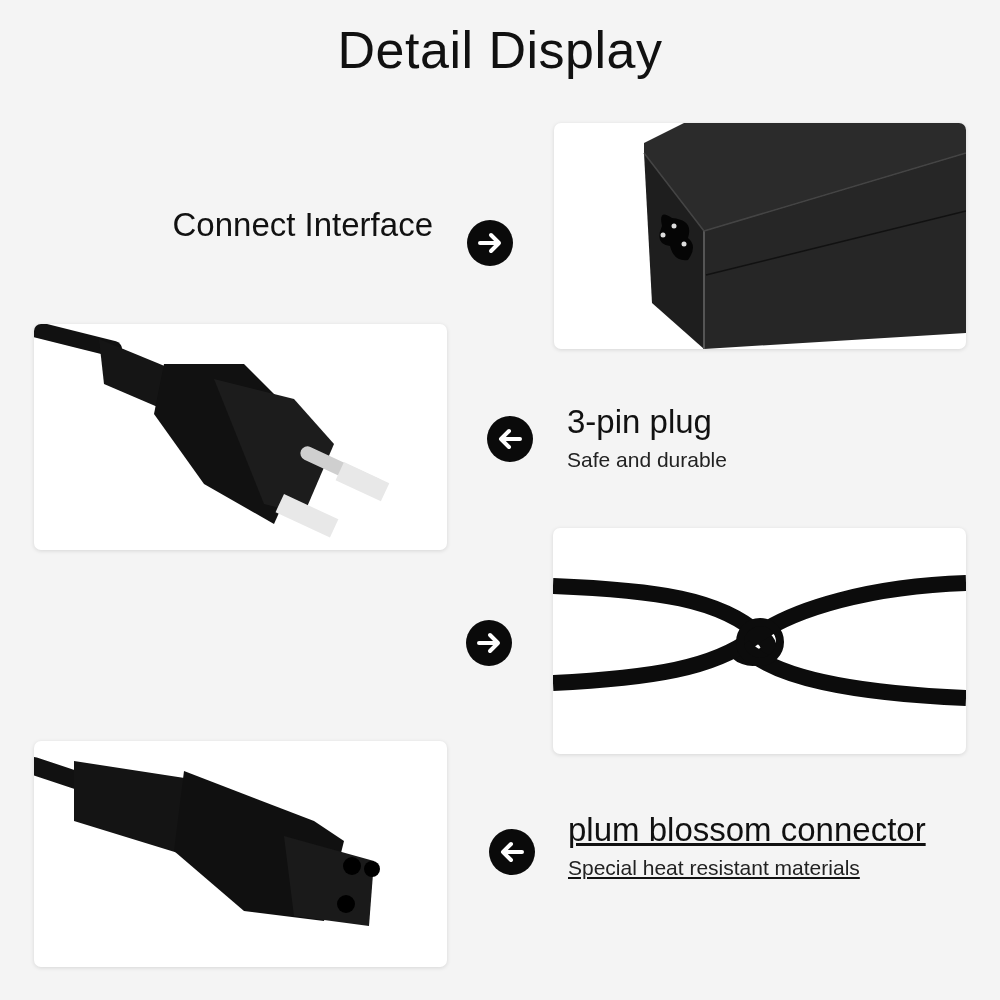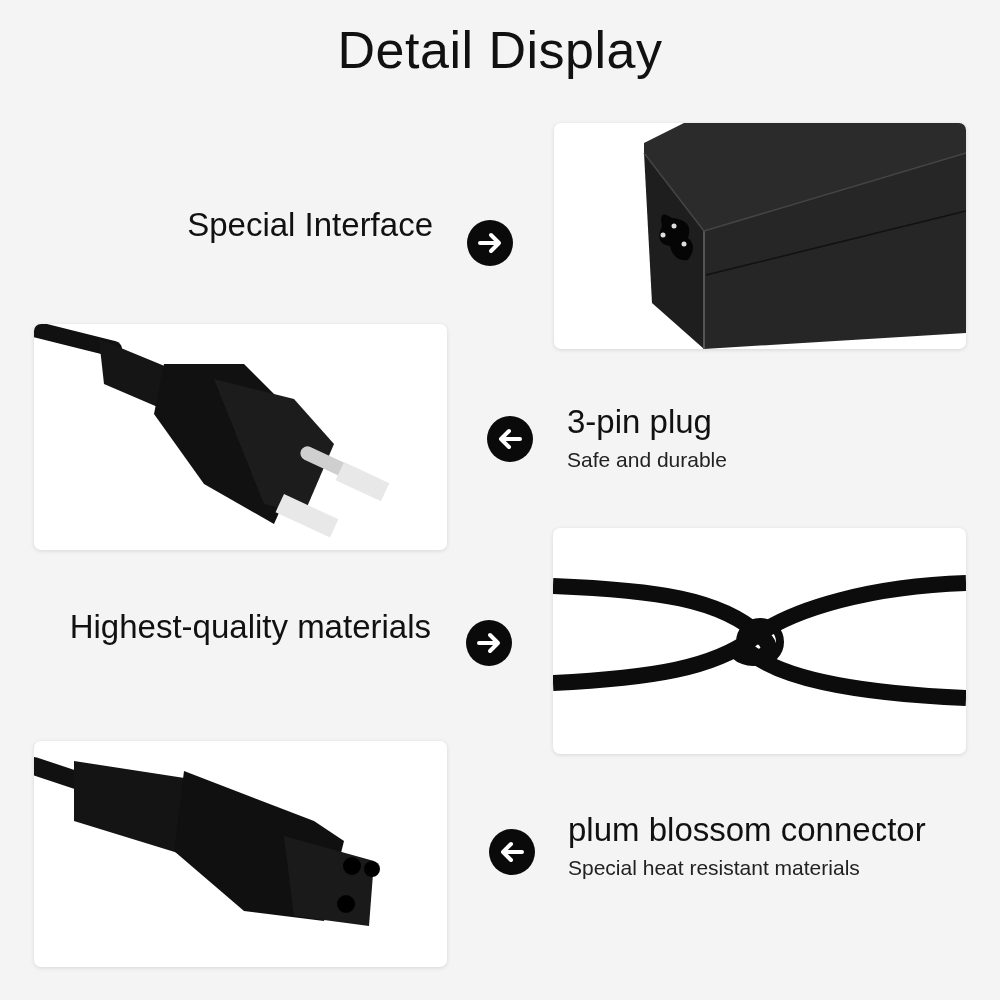--- a/index.html
+++ b/index.html
@@ -13,21 +13,21 @@
   .label .s{font-size:21px;line-height:28px;color:#222;white-space:nowrap;margin-top:4px;}
   .arrow{position:absolute;width:46px;height:46px;border-radius:50%;background:#0a0a0a;}
   .arrow svg{position:absolute;left:0;top:0;width:46px;height:46px;}
 </style>
 </head>
 <body>
 
 <div class="title">Detail Display</div>
 
 <div class="label right" style="right:567px;top:205px;">
-  <div class="h">Special Interface</div>
+  <div class="h">Connect Interface</div>
 </div>
 <div class="arrow" style="left:467px;top:220px;">
   <svg viewBox="0 0 46 46">
       <path d="M13 23 H32 M24 15 L32 23 L24 31" stroke="#fff" stroke-width="4" fill="none" stroke-linecap="round" stroke-linejoin="round"></path>
     </svg>
 </div>
 <div class="panel" style="left:554px;top:123px;width:412px;height:226px;">
   <svg viewBox="0 0 412 226">
     <polygon points="90,20 130,0 412,0 412,30 150,108 90,30" fill="#2b2b2b"></polygon>
     <polygon points="150,108 412,30 412,210 150,226" fill="#262626"></polygon>
@@ -58,21 +58,20 @@
   <svg viewBox="0 0 46 46">
       <path d="M33 23 H14 M22 15 L14 23 L22 31" stroke="#fff" stroke-width="4" fill="none" stroke-linecap="round" stroke-linejoin="round"></path>
     </svg>
 </div>
 <div class="label" style="left:567px;top:402px;">
   <div class="h">3-pin plug</div>
   <div class="s">Safe and durable</div>
 </div>
 
 <div class="label right" style="right:569px;top:607px;">
-  <div class="h">Highest-quality materials</div>
 </div>
 <div class="arrow" style="left:466px;top:620px;">
   <svg viewBox="0 0 46 46">
       <path d="M13 23 H32 M24 15 L32 23 L24 31" stroke="#fff" stroke-width="4" fill="none" stroke-linecap="round" stroke-linejoin="round"></path>
     </svg>
 </div>
 <div class="panel" style="left:553px;top:528px;width:413px;height:226px;">
   <svg viewBox="0 0 413 226">
     <path d="M0 58 C100 62 170 70 210 110 C230 128 190 140 180 118" stroke="#0c0c0c" stroke-width="16" fill="none"></path>
     <path d="M0 155 C100 150 160 140 200 110 C240 80 320 58 413 55" stroke="#0c0c0c" stroke-width="16" fill="none"></path>
@@ -90,16 +89,16 @@
     <circle cx="318" cy="125" r="9" fill="#000"></circle>
       <circle cx="338" cy="128" r="8" fill="#000"></circle>
       <circle cx="312" cy="163" r="9" fill="#000"></circle>
   </svg>
 </div>
 <div class="arrow" style="left:489px;top:829px;">
   <svg viewBox="0 0 46 46">
       <path d="M33 23 H14 M22 15 L14 23 L22 31" stroke="#fff" stroke-width="4" fill="none" stroke-linecap="round" stroke-linejoin="round"></path>
     </svg>
 </div>
-<div class="label" style="left:568px;top:810px;">
+<div class="label" style="left:568px;top:810px;text-decoration:underline;">
   <div class="h">plum blossom connector</div>
   <div class="s">Special heat resistant materials</div>
 </div>
 
 </body></html>

